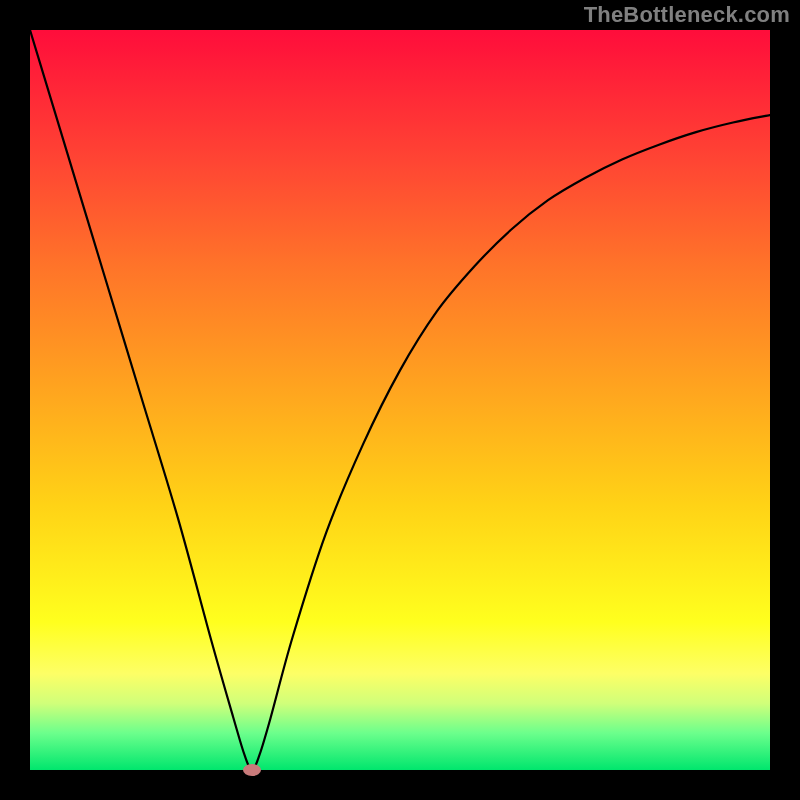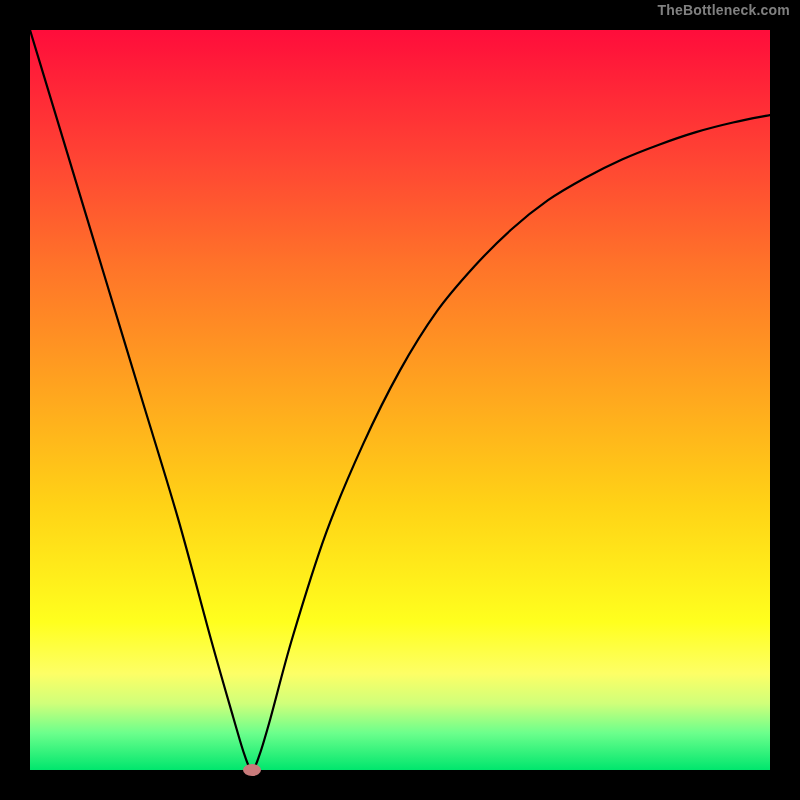--- a/index.html
+++ b/index.html
@@ -14,21 +14,21 @@
     position: relative;
     width: 800px;
     height: 800px;
     background: #000;
   }
   .watermark {
     position: absolute;
     top: 2px;
     right: 10px;
     font-family: Arial, Helvetica, sans-serif;
-    font-size: 14px;
+    font-size: 22px;
     font-weight: 600;
     color: #808080;
     letter-spacing: 0.2px;
     z-index: 10;
   }
   .plot {
     position: absolute;
     left: 30px;
     top: 30px;
     width: 740px;

